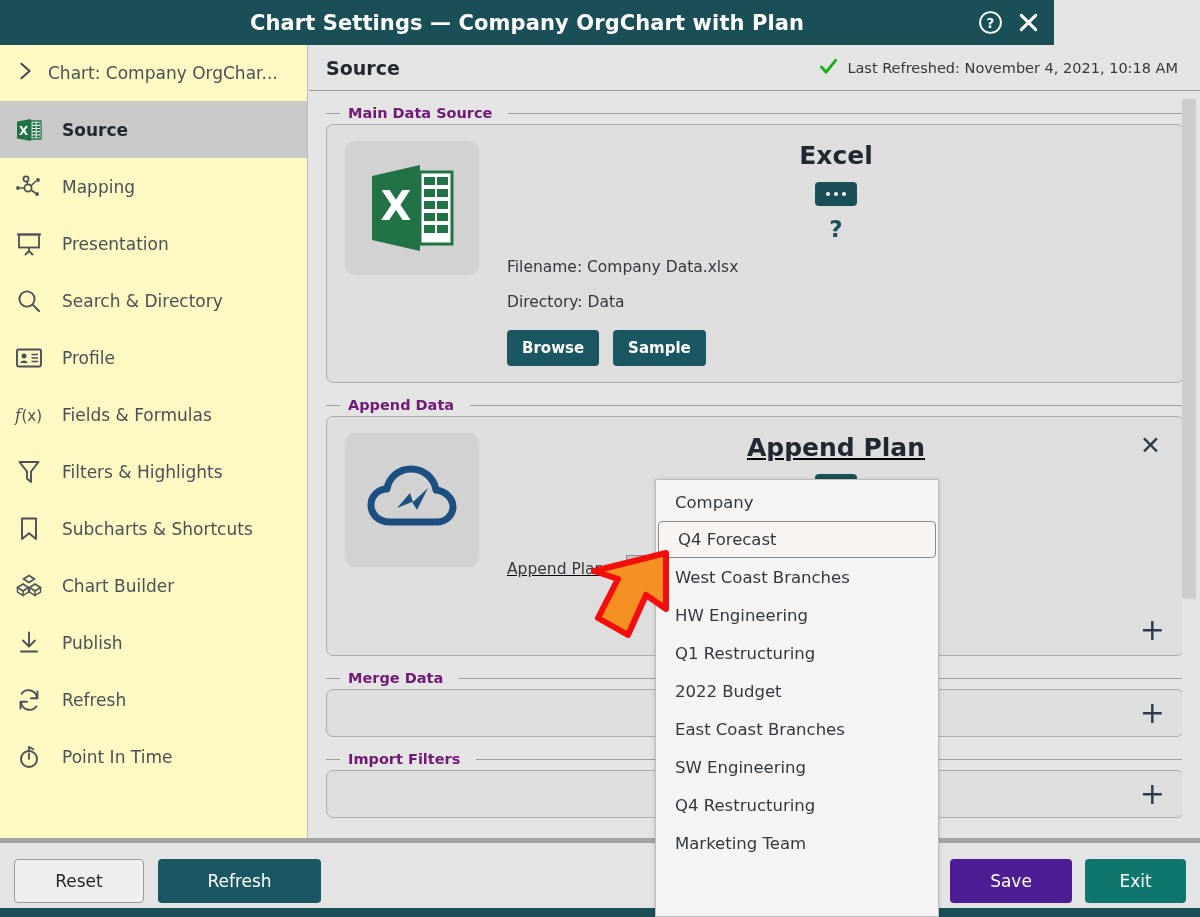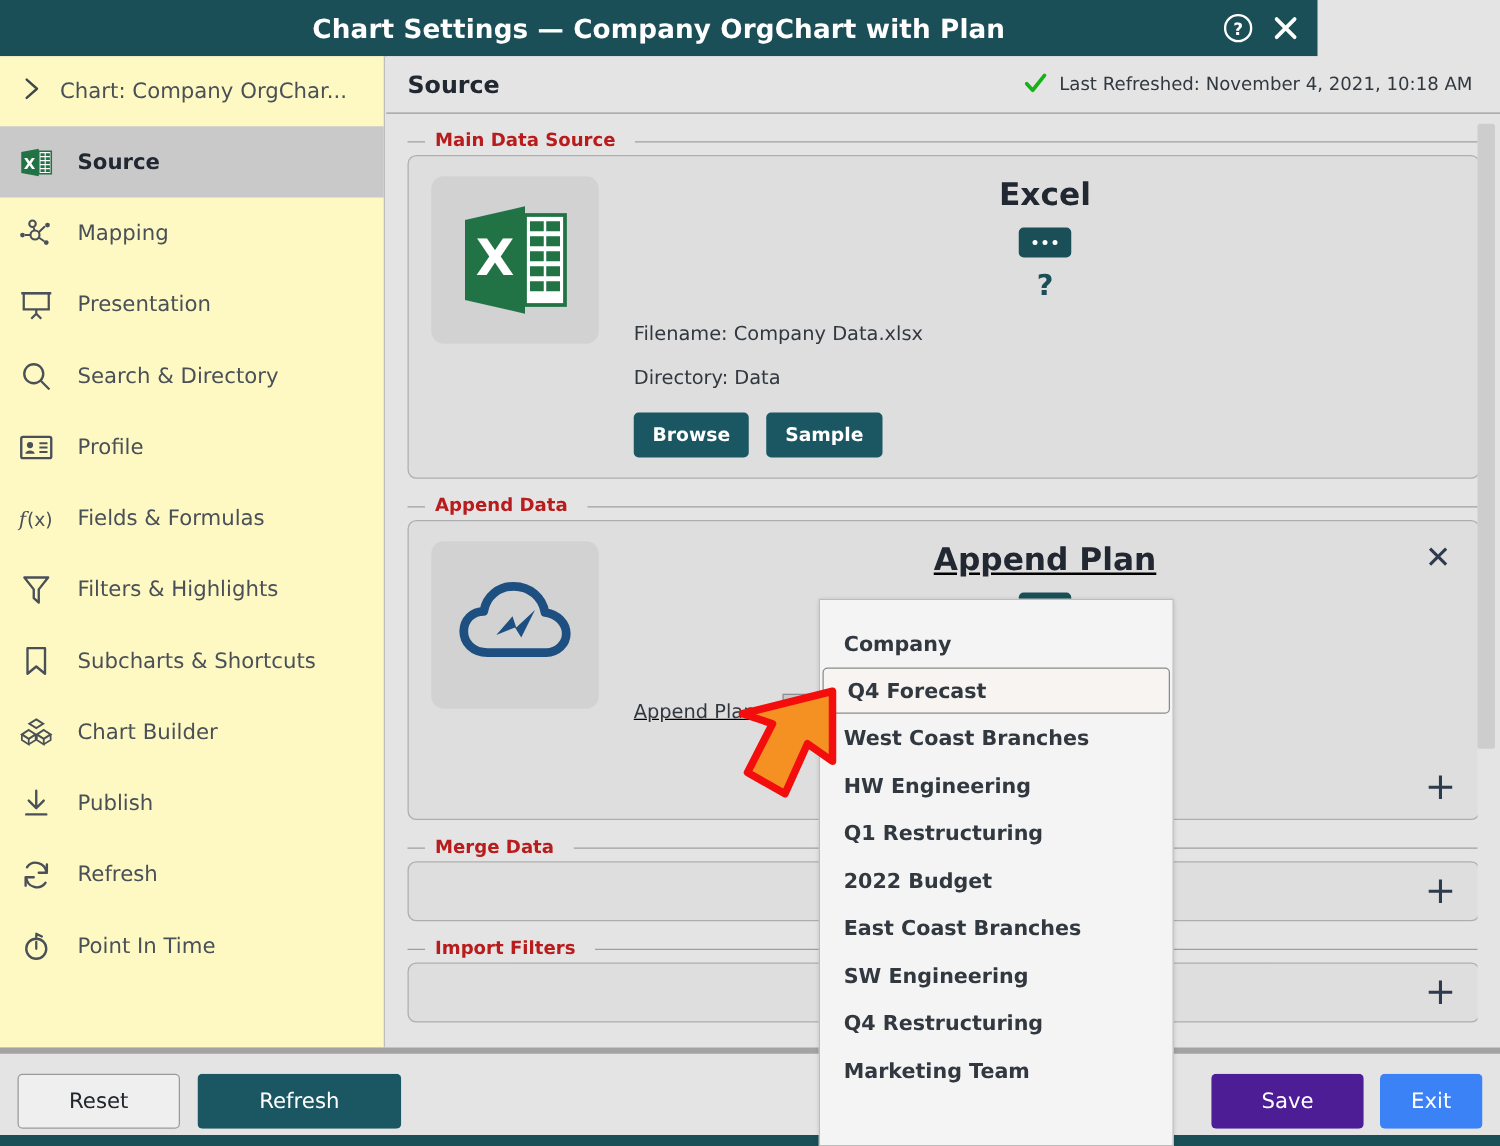--- a/index.html
+++ b/index.html
@@ -90,21 +90,21 @@
   }
   #scroll-thumb {
     position: absolute; right: 4px; top: 8px;
     width: 14px; height: 500px; background: #cdcdcd; border-radius: 2px;
   }
 
   
   .group { margin-bottom: 14px; position: relative; }
   .group-legend {
     display: flex; align-items: center; gap: 8px;
-    font-size: 14.5px; font-weight: bold; color: #b91c1c;
+    font-size: 14.5px; font-weight: bold; color: #701a75;
     margin-bottom: 3px;
   }
   .legend-dash { width: 14px; height: 1px; background: #a0a0a0; }
   .legend-rule { flex: 1; height: 1px; background: #a0a0a0; margin-left: 8px; }
   .panel {
     border: 1px solid #aeaeae; border-radius: 7px;
     background: #dedede;
     position: relative;
   }
 
@@ -189,38 +189,37 @@
   }
   #refresh-button {
     margin-left: 14px; width: 163px;
     background: #1a5763; color: #ffffff;
   }
   #save-button {
     margin-left: auto; width: 122px;
     background: #4c1d95; color: #ffffff;
   }
   #exit-button {
-    margin-left: 13px; margin-right: 14px; width: 82px;
-    background: #3b82f6; color: #ffffff;
+    margin-left: 13px; margin-right: 14px; width: 101px;
+    background: #0f766e; color: #ffffff;
   }
   #footer-rule {
     position: absolute; left: 0; bottom: 0; width: 1200px; height: 9px;
     background: #1a4f57;
   }
 
   
   #dropdown {
     position: absolute; left: 655px; top: 479px;
     width: 284px; height: 438px;
     background: #f4f4f4;
     border: 1px solid #bdbdbd;
     z-index: 40;
     box-shadow: 0 1px 4px rgba(0,0,0,0.18);
-    padding-top: 16px;
-    font-weight: bold;
+    padding-top: 3px;
   }
   .dd-item {
     height: 38px; display: flex; align-items: center;
     padding-left: 19px; font-size: 16.5px; color: #32383f;
     cursor: pointer;
   }
   .dd-item.selected {
     background: #f7f4f2;
     border: 1px solid #8a8a8a;
     border-radius: 4px;

